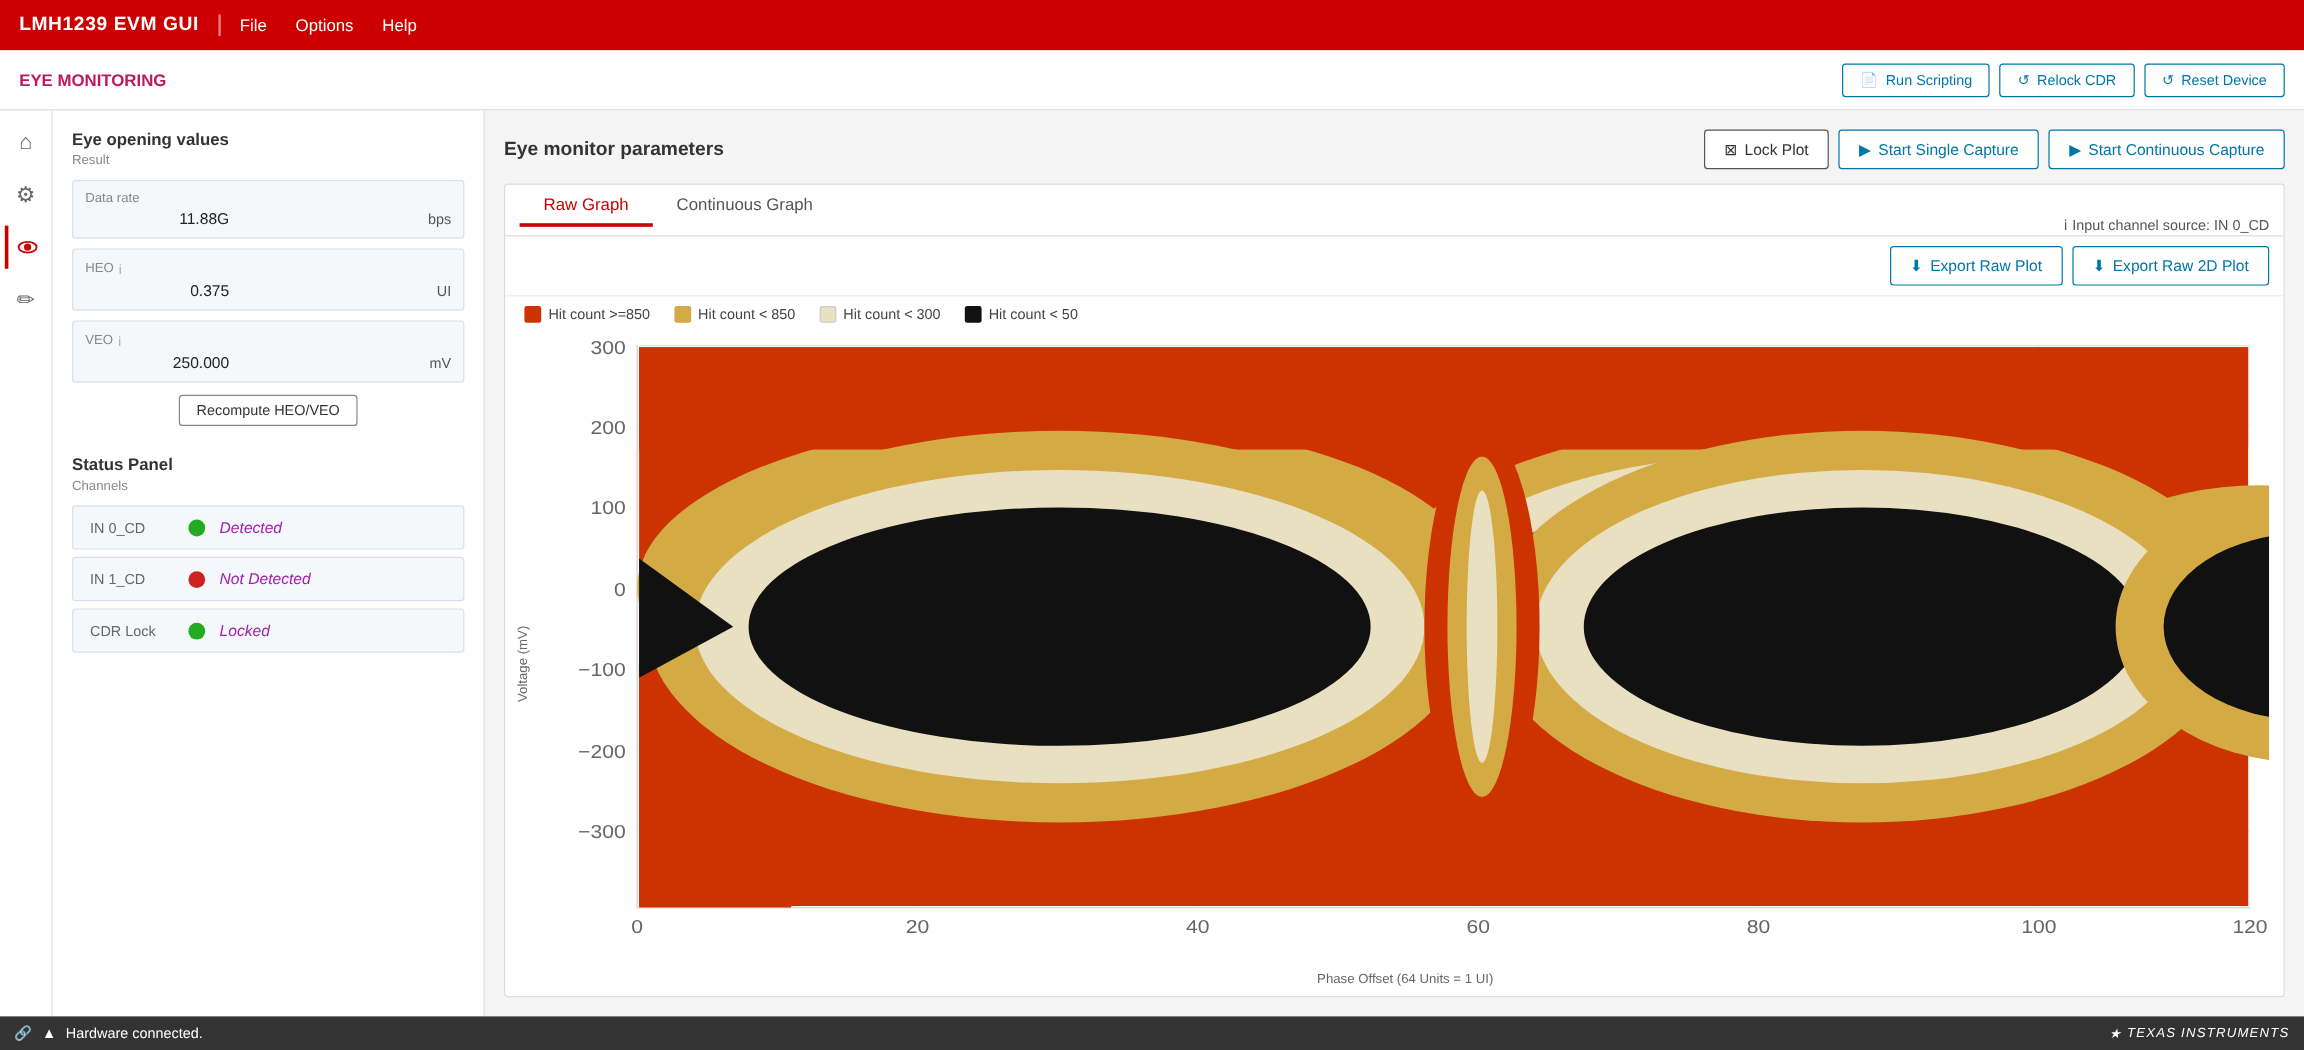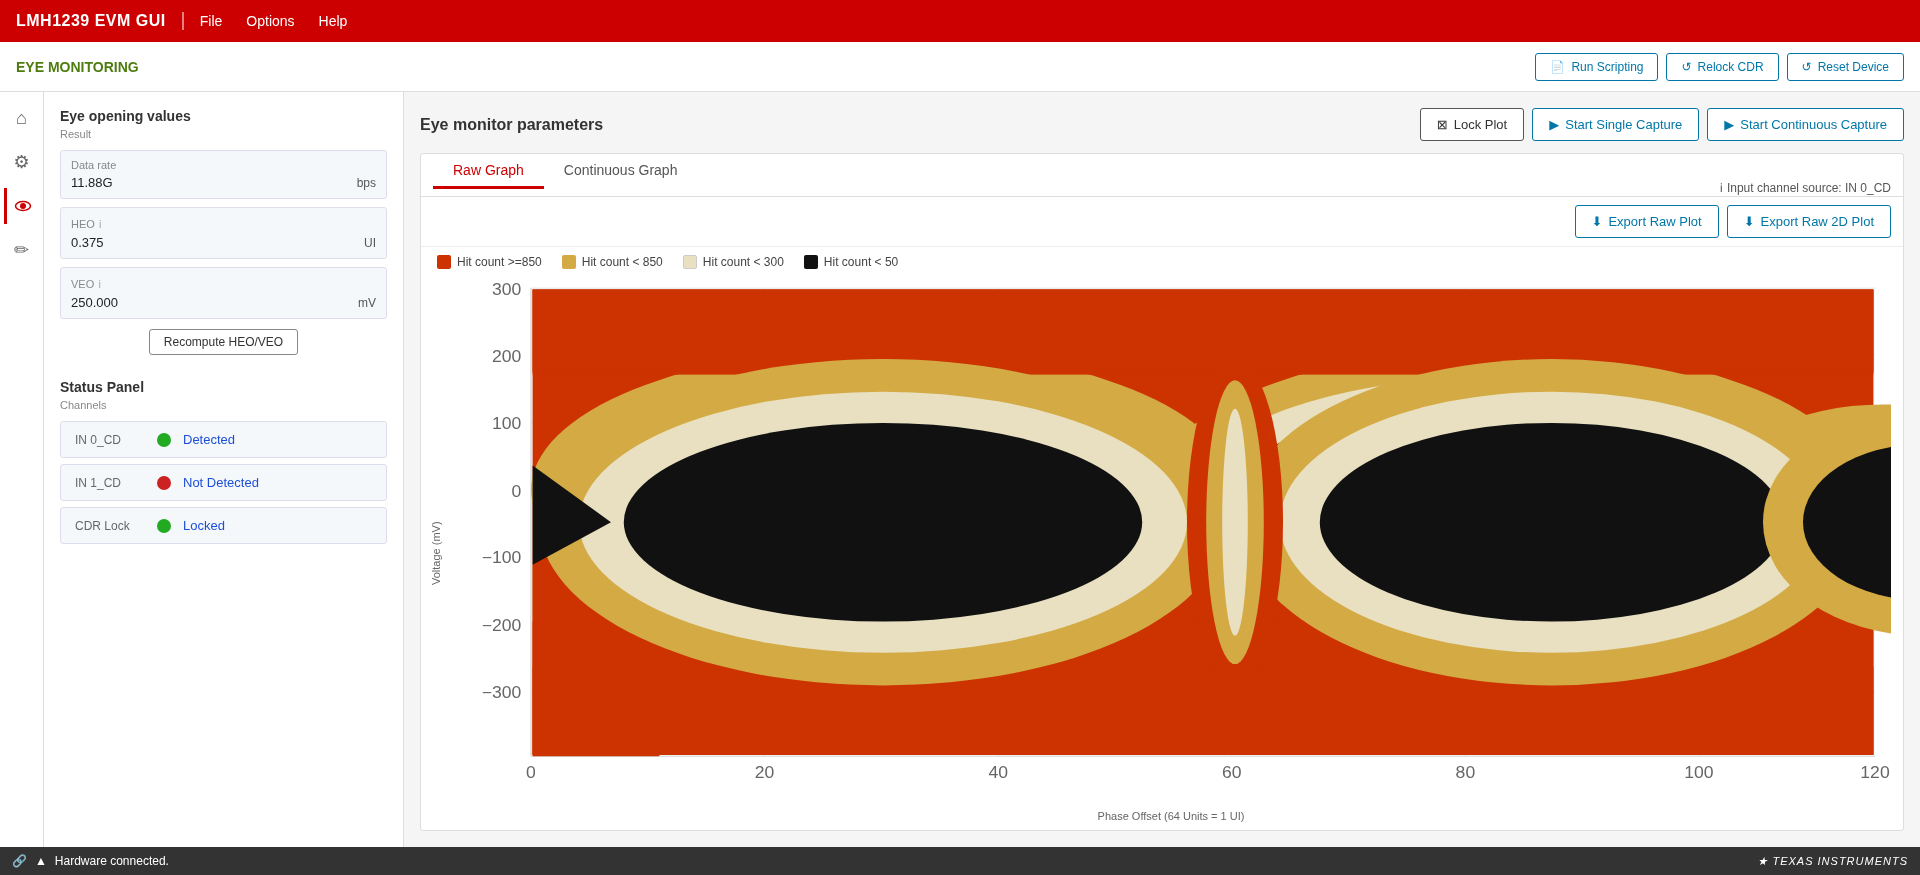--- a/index.html
+++ b/index.html
@@ -40,21 +40,21 @@
       border-bottom: 1px solid #ddd;
       display: flex;
       align-items: center;
       height: 50px;
       padding: 0 16px;
       flex-shrink: 0;
     }
     #toolbar .section-title {
       font-size: 14px;
       font-weight: 600;
-      color: #4d7c0f;
+      color: #be185d;
       flex: 1;
     }
     .toolbar-btn {
       display: flex;
       align-items: center;
       gap: 6px;
       border: 1px solid #0077a8;
       color: #0077a8;
       background: white;
       border-radius: 3px;
@@ -138,20 +138,21 @@
       gap: 4px;
     }
     .field-label .info-icon {
       font-size: 11px;
       color: #aaa;
     }
     .field-row {
       display: flex;
       align-items: center;
       justify-content: space-between;
+      text-align: right;
     }
     .field-value {
       font-size: 13px;
       color: #222;
       font-weight: 400;
       background: transparent;
       border: none;
       outline: none;
       width: 120px;
     }
@@ -200,21 +201,22 @@
       width: 70px;
     }
     .status-dot {
       width: 14px;
       height: 14px;
       border-radius: 50%;
       flex-shrink: 0;
     }
     .status-label {
       font-size: 13px;
-      color: #1d4ed8;
+      color: #a21caf;
+      font-style: italic;
     }
 
     
     #right-content {
       flex: 1;
       display: flex;
       flex-direction: column;
       overflow: hidden;
       padding: 16px;
       background: #f5f5f5;

